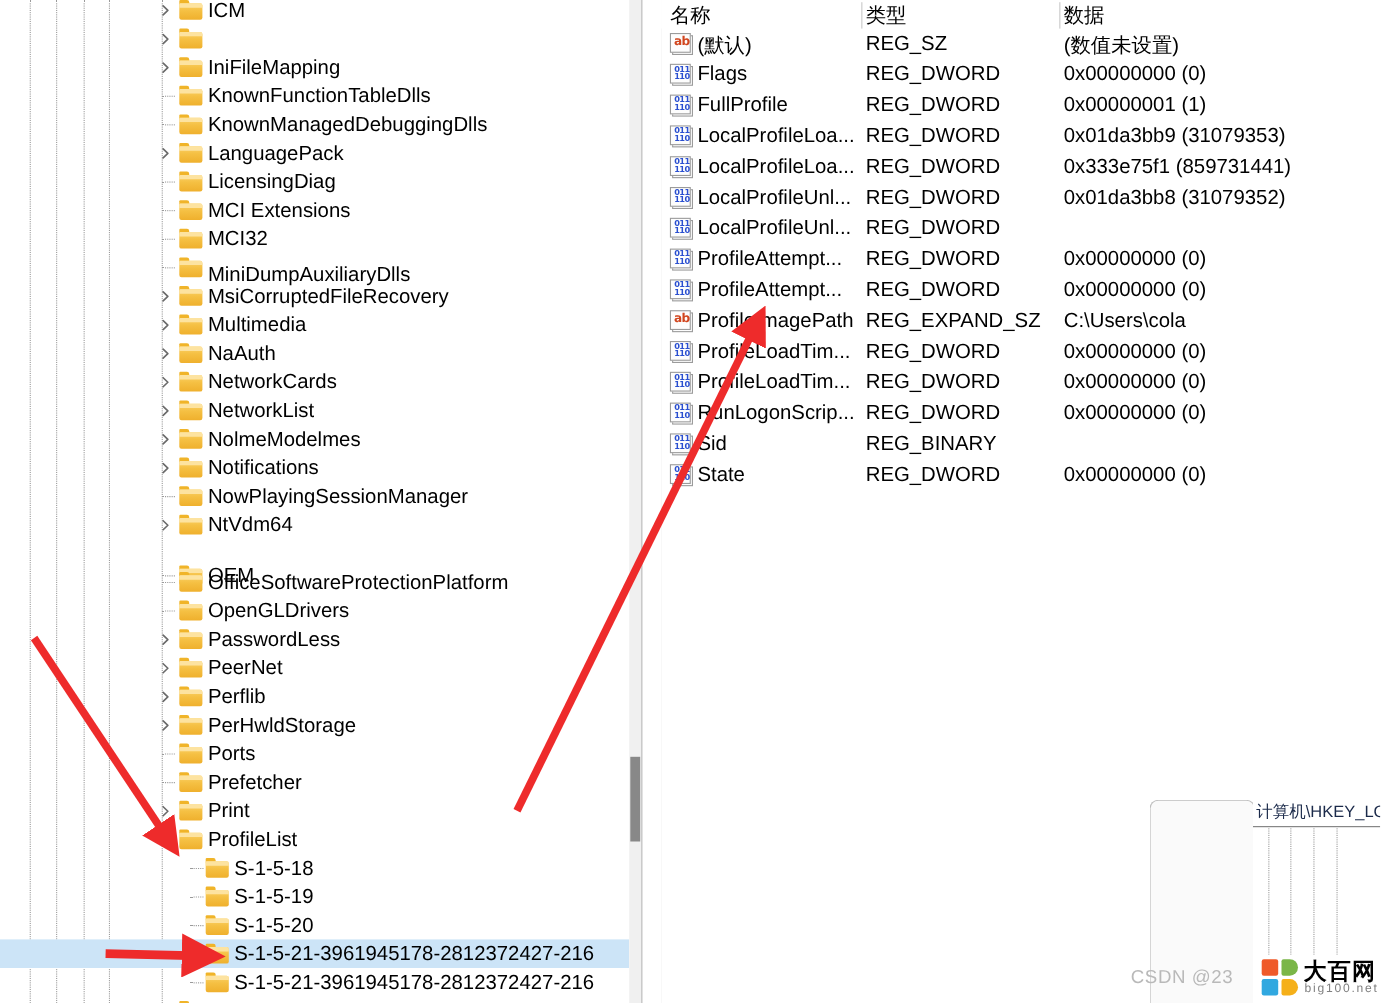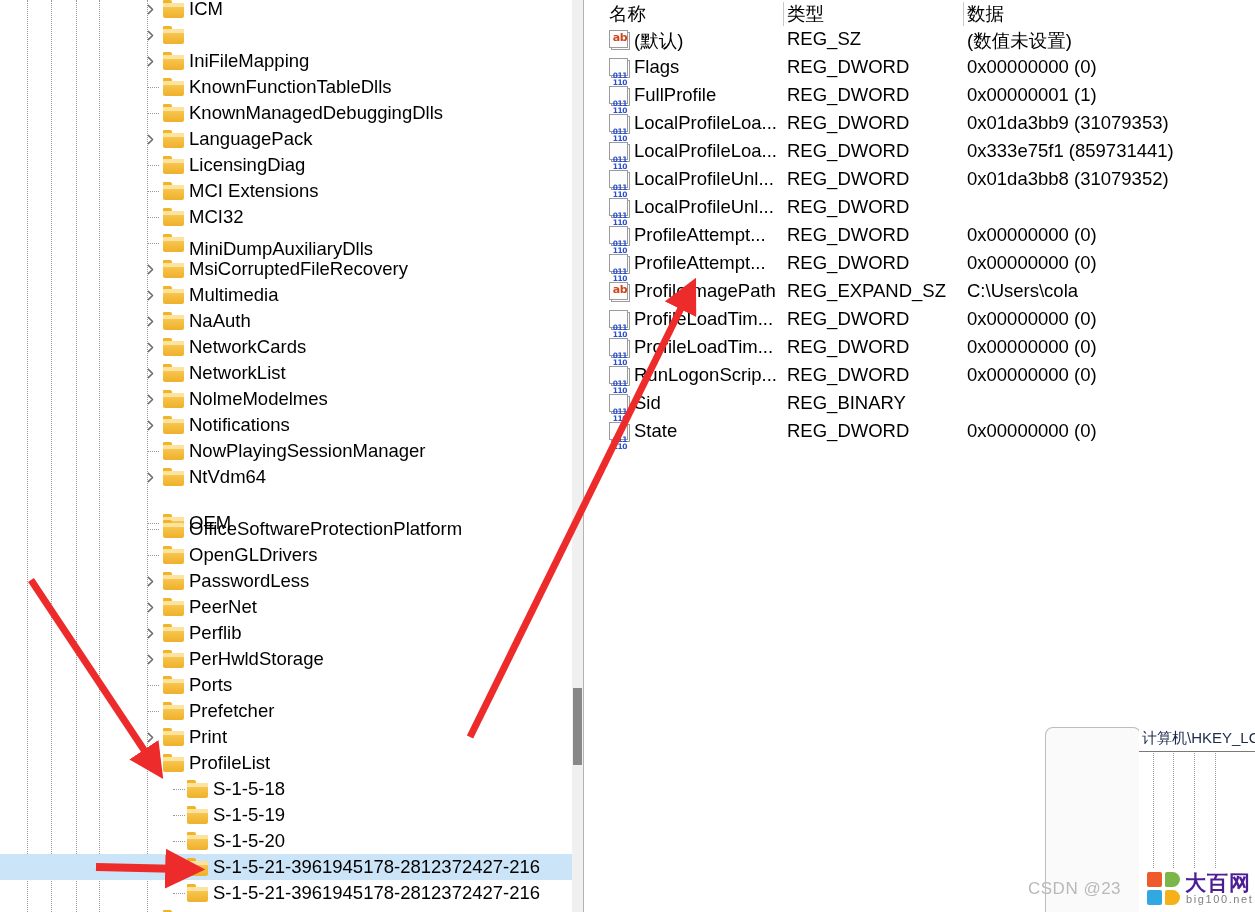--- a/index.html
+++ b/index.html
@@ -158,21 +158,21 @@
   .val-icon .glyph {
     position: absolute; left: 1px; top: 0px;
     width: 17px; height: 14px;
     font-family: "DejaVu Sans", sans-serif;
     font-size: 9px; font-weight: 700;
     line-height: 7px;
     letter-spacing: -0.5px;
     text-align: right;
   }
   .val-icon.ab .glyph { color: #d1461f; font-size: 11px; line-height: 15px; }
-  .val-icon.dw .glyph { color: #2a4fd0; font-size: 7.5px; line-height: 7px; padding-top: 14px; }
+  .val-icon.dw .glyph { color: #2a4fd0; font-size: 7.5px; line-height: 7px; padding-top: 1px; }
   .val-name { position: absolute; left: 33px; top: 2px; }
   .val-type { position: absolute; left: 186px; top: 2px; }
   .val-data { position: absolute; left: 366px; top: 2px; }
 
   
   #arrows {
     position: absolute;
     left: 0; top: 0;
     width: 1255px; height: 912px;
     pointer-events: none;
@@ -236,21 +236,21 @@
   }
   #site-logo .sq { position: absolute; width: 15px; height: 15px; border-radius: 2px; }
   #site-logo .sq-tl { left: 0; top: 0; background: #ef5a2a; }
   #site-logo .sq-tr { left: 18px; top: 0; background: #7ab648; border-radius: 2px 8px 8px 2px; }
   #site-logo .sq-bl { left: 0; top: 18px; background: #31a8e0; }
   #site-logo .sq-br { left: 18px; top: 18px; background: #f5b01a; border-radius: 2px 8px 8px 2px; }
   #site-logo .name {
     position: absolute;
     left: 42px; top: 1px;
     font-size: 21px; font-weight: 700;
-    color: #4c1d95;
+    color: #000000;
     letter-spacing: 1px;
     white-space: nowrap;
   }
   #site-logo .sub {
     position: absolute;
     left: 43px; top: 25px;
     font-size: 11px;
     color: #808080;
     letter-spacing: 1.6px;
     white-space: nowrap;

